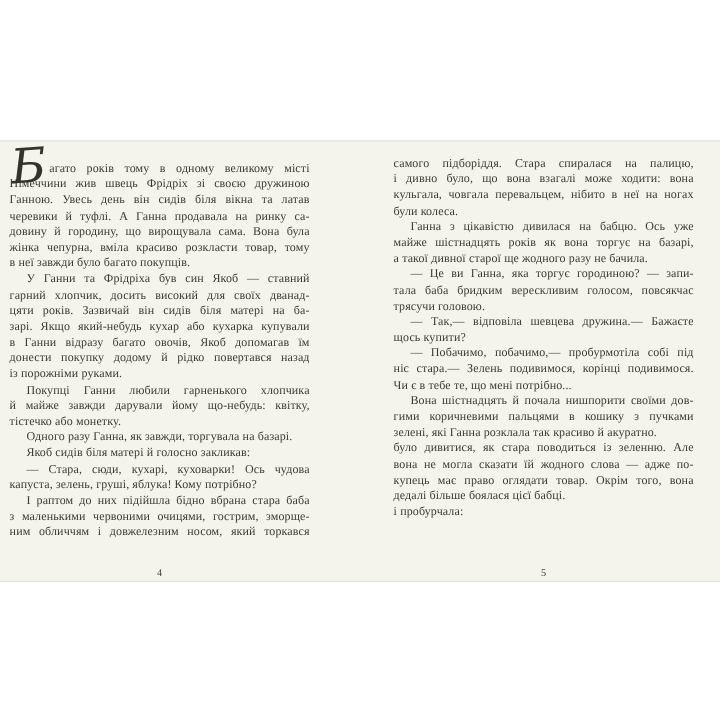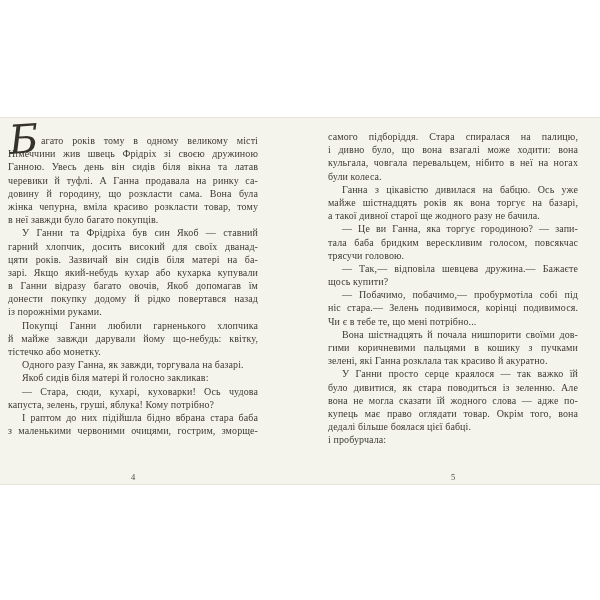--- a/index.html
+++ b/index.html
@@ -61,39 +61,40 @@
 </head>
 <body>
 
 <div class="book">
   <div class="col left">
     <div class="lines">
         <div class="line dropline"><span class="dropcap">Б</span>агато років тому в одному великому місті</div>
         <div class="line">Німеччини жив швець Фрідріх зі своєю дружиною</div>
         <div class="line">Ганною. Увесь день він сидів біля вікна та латав</div>
         <div class="line">черевики й туфлі. А Ганна продавала на ринку са-</div>
-        <div class="line">довину й городину, що розкласти сама. Вона була</div>
+        <div class="line">довину й городину, що вирощувала сама. Вона була</div>
         <div class="line">жінка чепурна, вміла красиво розкласти товар, тому</div>
         <div class="line end">в неї завжди було багато покупців.</div>
         <div class="line ind">У Ганни та Фрідріха був син Якоб — ставний</div>
         <div class="line">гарний хлопчик, досить високий для своїх дванад-</div>
         <div class="line">цяти років. Зазвичай він сидів біля матері на ба-</div>
         <div class="line">зарі. Якщо який-небудь кухар або кухарка купували</div>
         <div class="line">в Ганни відразу багато овочів, Якоб допомагав їм</div>
         <div class="line">донести покупку додому й рідко повертався назад</div>
         <div class="line end">із порожніми руками.</div>
         <div class="line ind">Покупці Ганни любили гарненького хлопчика</div>
         <div class="line">й майже завжди дарували йому що-небудь: квітку,</div>
         <div class="line end">тістечко або монетку.</div>
         <div class="line end ind">Одного разу Ганна, як завжди, торгувала на базарі.</div>
         <div class="line end ind">Якоб сидів біля матері й голосно закликав:</div>
         <div class="line ind">— Стара, сюди, кухарі, куховарки! Ось чудова</div>
         <div class="line end">капуста, зелень, груші, яблука! Кому потрібно?</div>
         <div class="line ind">І раптом до них підійшла бідно вбрана стара баба</div>
         <div class="line">з маленькими червоними очицями, гострим, зморще-</div>
+        <div class="line">ним обличчям і довжелезним носом, який торкався</div>
       </div>
     <div class="pagenum">4</div>
   </div>
   <div class="col right">
     <div class="lines">
         <div class="line">самого підборіддя. Стара спиралася на палицю,</div>
         <div class="line">і дивно було, що вона взагалі може ходити: вона</div>
         <div class="line">кульгала, човгала перевальцем, нібито в неї на ногах</div>
         <div class="line end">були колеса.</div>
         <div class="line ind">Ганна з цікавістю дивилася на бабцю. Ось уже</div>
@@ -103,21 +104,20 @@
         <div class="line">тала баба бридким верескливим голосом, повсякчас</div>
         <div class="line end">трясучи головою.</div>
         <div class="line ind">— Так,— відповіла шевцева дружина.— Бажаєте</div>
         <div class="line end">щось купити?</div>
         <div class="line ind">— Побачимо, побачимо,— пробурмотіла собі під</div>
         <div class="line">ніс стара.— Зелень подивимося, корінці подивимося.</div>
         <div class="line end">Чи є в тебе те, що мені потрібно...</div>
         <div class="line ind">Вона шістнадцять й почала нишпорити своїми дов-</div>
         <div class="line">гими коричневими пальцями в кошику з пучками</div>
         <div class="line end">зелені, які Ганна розклала так красиво й акуратно.</div>
-        <div class="line ind">У Ганни просто серце краялося — так важко їй</div>
         <div class="line">було дивитися, як стара поводиться із зеленню. Але</div>
         <div class="line">вона не могла сказати їй жодного слова — адже по-</div>
         <div class="line">купець має право оглядати товар. Окрім того, вона</div>
         <div class="line end">дедалі більше боялася цієї бабці.</div>
         <div class="line end">і пробурчала:</div>
       </div>
     <div class="pagenum">5</div>
   </div>
 </div>
 

